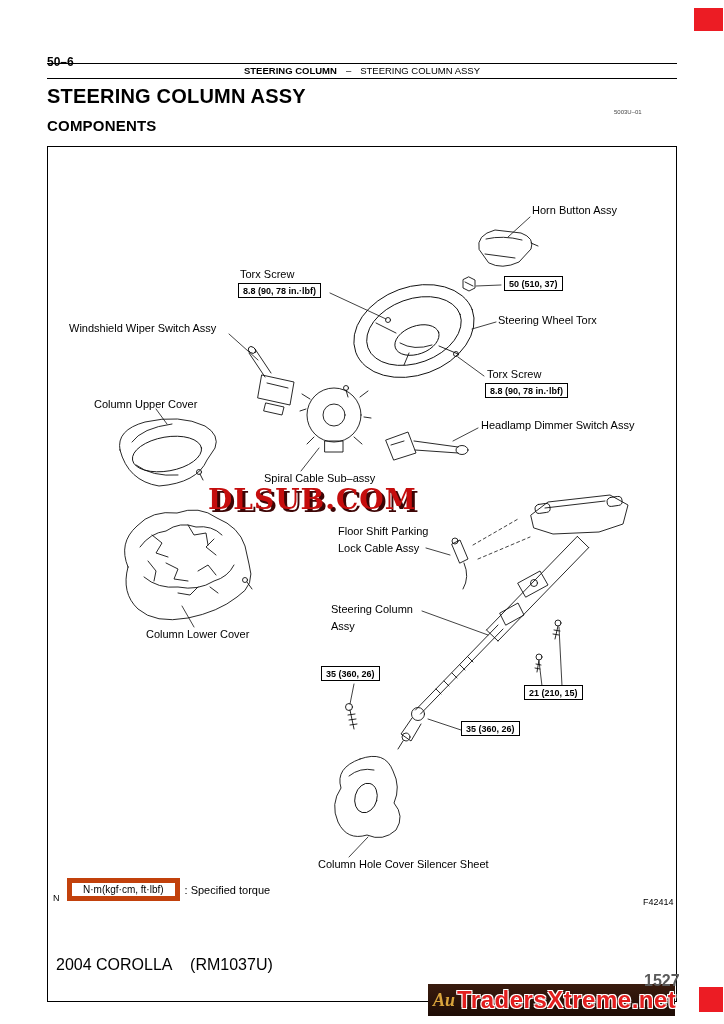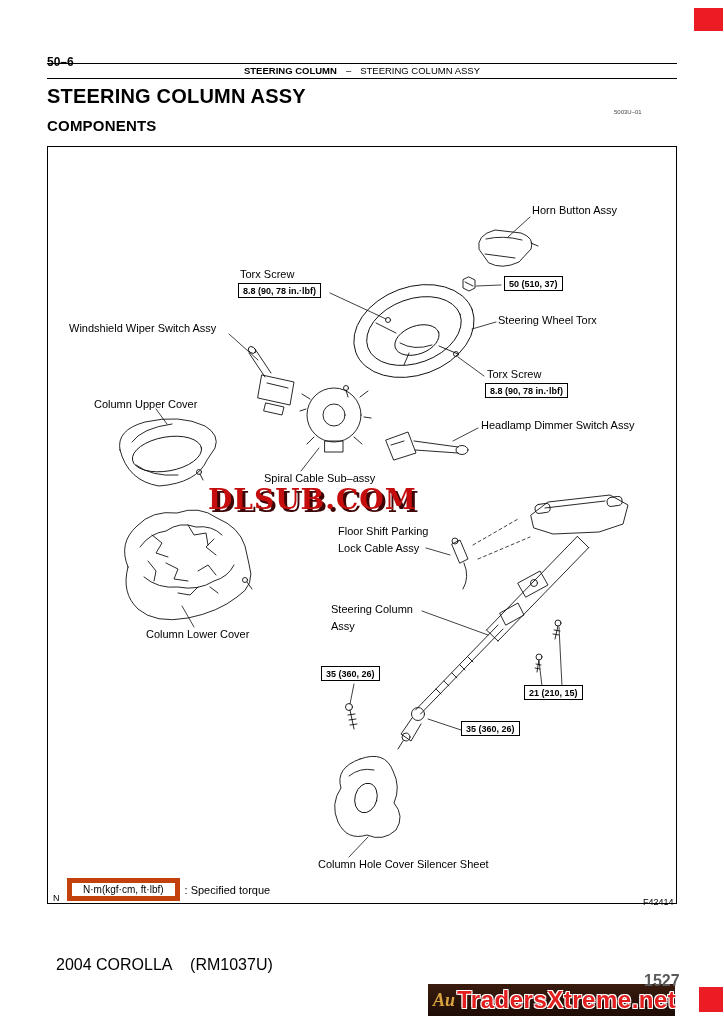--- a/index.html
+++ b/index.html
@@ -15,21 +15,21 @@
   
   .page-ref { position:absolute; left:47px; top:47px; font-size:12px; font-weight:bold;margin-top:8px; }
   .header-rule { position:absolute; left:47px; top:63px; width:630px; border-top:1.6px solid #000; border-bottom:1px solid #000;
                  display:flex; justify-content:center; align-items:center; gap:9px; padding:1px 0 2px 0; font-size:9.5px; }
   .hdr-bold { font-weight:bold; }
   .page-title { position:absolute; left:47px; top:85px; font-size:20px; font-weight:bold; letter-spacing:0.2px; }
   .page-subtitle { position:absolute; left:47px; top:117px; font-size:15px; font-weight:bold; letter-spacing:0.2px; }
   .doc-code { position:absolute; left:614px; top:109px; font-size:6px; color:#444; }
 
   
-  .diagram-box { position:absolute; left:47px; top:146px; width:630px; height:758px; border:1px solid #000; background:#fff; }
+  .diagram-box { position:absolute; left:47px; top:146px; width:630px; height:856px; border:1px solid #000; background:#fff; }
   .diagram-box svg { position:absolute; left:0; top:0; }
   .lbl { position:absolute; font-size:11px; white-space:nowrap; }
   .tq  { position:absolute; font-size:9px; font-weight:bold; border:1px solid #000; background:#fff; padding:1.5px 4px; white-space:nowrap; line-height:1.15; }
   .legend-row { position:absolute; left:19px; top:731px; display:flex; align-items:center; font-size:11px; }
   .legend-box { border:5px solid #c2410c; padding:1px 11px; font-size:10px; white-space:nowrap; }
   .legend-cap { margin-left:5px; white-space:nowrap; }
   .corner-n { position:absolute; left:5px; top:746px; font-size:9px; }
   .fig-code { position:absolute; left:595px; top:750px; font-size:9px; }
 
   

